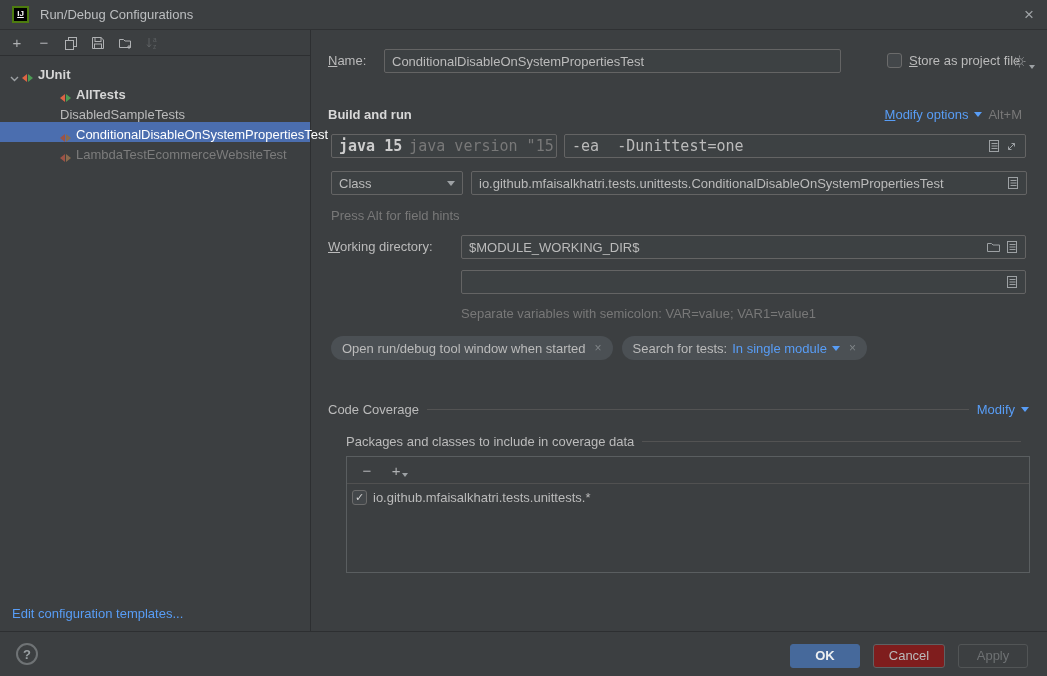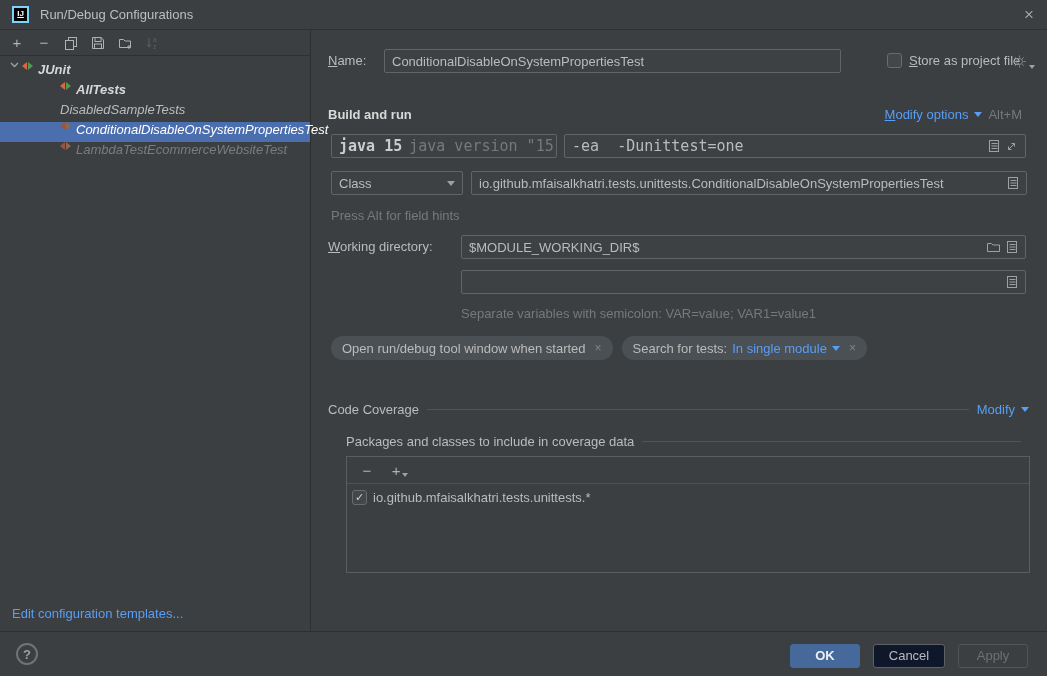--- a/index.html
+++ b/index.html
@@ -5,33 +5,33 @@
   * { box-sizing: border-box; }
   body { margin:0; background:#2b2b2b; }
   .dialog {
     position:relative; width:1047px; height:676px; background:#3c3f41;
     font-family:"Liberation Sans", sans-serif; font-size:13px; color:#bbbbbb;
     overflow:hidden;
   }
   
   .titlebar { position:absolute; top:0; left:0; right:0; height:30px;
     display:flex; align-items:center; padding-left:12px; border-bottom:1px solid #2f3133; }
-  .app-logo { width:17px; height:17px; background:#000; border:2px solid #7dd3fc;
+  .app-logo { width:17px; height:17px; background:#000; border:2px solid #4d7c0f;
     color:#fff; font-size:8px; font-weight:bold; text-align:center; line-height:12px; letter-spacing:0; }
   .app-logo u { text-decoration:underline; }
   .title-text { margin-left:11px; color:#bcbec0; }
   .close-btn { position:absolute; right:13px; top:5px; font-size:17px; color:#9fa3a6; cursor:pointer; line-height:20px; }
   
   .sidebar { position:absolute; left:0; top:30px; width:311px; bottom:45px; border-right:1px solid #2d2f31; }
   .sb-toolbar { height:26px; display:flex; align-items:center; gap:11px; padding-left:9px; border-bottom:1px solid #2d2f31; }
   .tb-icon { width:16px; height:16px; display:inline-flex; align-items:center; justify-content:center;
     color:#afb1b3; font-size:15px; cursor:pointer; }
   .tb-icon.disabled { color:#5d6163; cursor:default; }
   .tree { padding-top:6px; }
-  .tree-row { height:20px; display:flex; align-items:flex-start; white-space:nowrap; cursor:pointer;font-style:italic; }
+  .tree-row { height:20px; display:flex; align-items:flex-end; white-space:nowrap; cursor:pointer; }
   .tree-row .chev { width:16px; display:inline-flex; justify-content:center; margin-left:6px; }
   .junit-icon { display:inline-flex; align-items:center; margin-right:5px; }
   .junit-icon i { display:block; width:0; height:0; border-top:4px solid transparent; border-bottom:4px solid transparent; }
   .junit-icon .l { border-right:5px solid #dd6444; margin-right:1px; }
   .junit-icon .r { border-left:5px solid #4d9b54; }
   .junit-icon.dim .l { border-right-color:#9c5346; }
   .junit-icon.dim .r { border-left-color:#8a6b4d; }
   .tree-row.root { font-weight:bold; color:#d6d6d6; }
   .tree-row.lvl1 { padding-left:60px; }
   .tree-row.lvl1.noicon { padding-left:60px; }
@@ -69,21 +69,21 @@
   .panel { position:absolute; border:1px solid #5a5e60; background:#3c3f41; }
   .panel-toolbar { height:27px; border-bottom:1px solid #515151; display:flex; align-items:center; gap:17px; padding-left:12px; }
   .panel-row { height:23px; display:flex; align-items:center; padding-left:5px; margin-top:2px; }
   .tiny-caret { width:0; height:0; border-left:3px solid transparent; border-right:3px solid transparent;
     border-top:4px solid #9da1a4; margin-left:2px; margin-top:9px; }
   
   .footer { position:absolute; left:0; right:0; bottom:0; height:45px; border-top:1px solid #2d2f31; }
   .help-circle { position:absolute; left:16px; top:11px; width:22px; height:22px; border-radius:50%;
     border:2px solid #6f7375; color:#9aa0a3; font-size:13px; font-weight:bold; text-align:center; line-height:19px; cursor:pointer; }
   .btn { position:absolute; top:12px; height:24px; border:1px solid #5e6163; border-radius:3px;
-    background:#0f172a; color:#bbbbbb; text-align:center; line-height:22px; cursor:pointer; font-size:13px; }
+    background:#7f1d1d; color:#bbbbbb; text-align:center; line-height:22px; cursor:pointer; font-size:13px; }
   .btn.primary { background:#46699b; border-color:#46699b; color:#eceff1; font-weight:bold; }
   .btn.disabled { background:transparent; color:#6e7173; border-color:#525556; cursor:default; }
   svg { display:block; }
 </style>
 </head>
 <body>
 
 <div class="dialog">
 
   <div class="titlebar">

